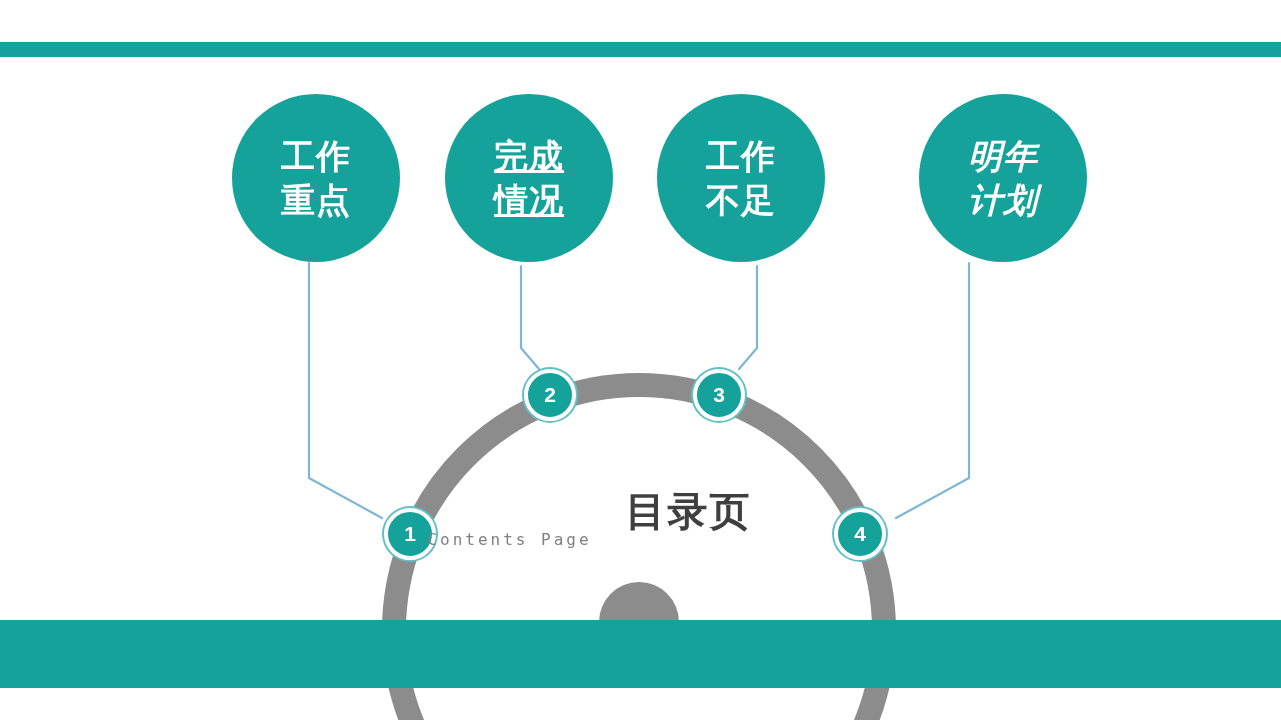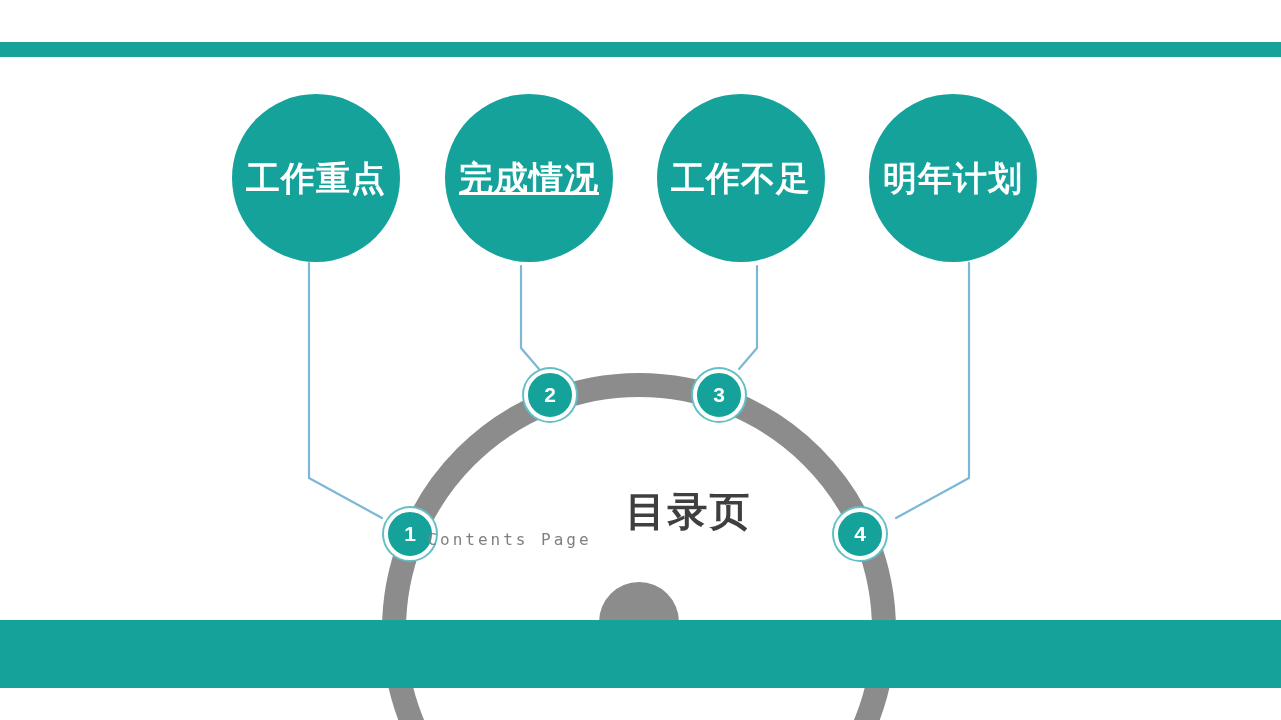--- a/index.html
+++ b/index.html
@@ -33,28 +33,28 @@
   .bump{
     fill:var(--arc_gray);
   }
   .connector{
     fill:none;stroke:var(--line_blue);stroke-width:2.2;
     stroke-linejoin:round;stroke-linecap:round;
   }
   .big-circle{
     position:absolute;top:94px;width:168px;height:168px;border-radius:50%;
     background:var(--teal);color:#ffffff;
-    display:flex;flex-direction:row;align-items:center;justify-content:center;
+    display:flex;flex-direction:column;align-items:center;justify-content:center;
     font-weight:bold;font-size:34px;line-height:1.3;letter-spacing:1px;
     text-align:center;
   }
   .big-circle.c1{left:232px;}
   .big-circle.c2{left:445px;text-decoration:underline;}
   .big-circle.c3{left:657px;}
-  .big-circle.c4{left:869px;}
+  .big-circle.c4{left:919px;font-style:italic;}
   .badge{
     position:absolute;width:44px;height:44px;border-radius:50%;
     background:var(--teal);border:4px solid #ffffff;
     box-shadow:0 0 0 2px var(--badge_ring);
     color:#ffffff;font-weight:bold;font-size:21px;
     display:flex;align-items:center;justify-content:center;
   }
   .badge.b1{left:384px;top:508px;}
   .badge.b2{left:524px;top:369px;}
   .badge.b3{left:693px;top:369px;}

